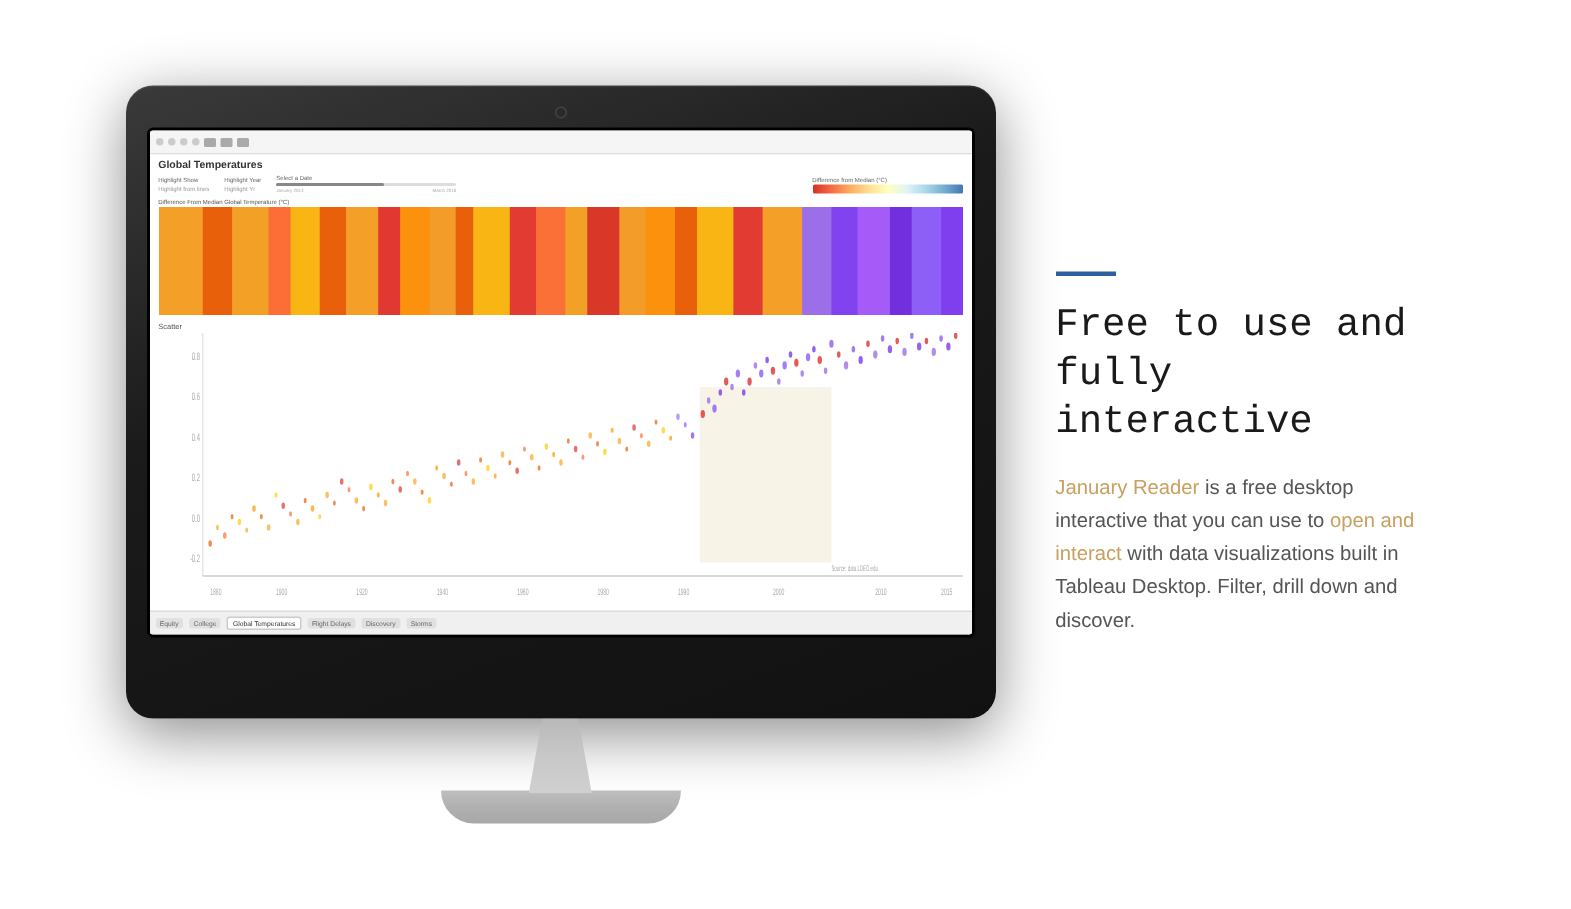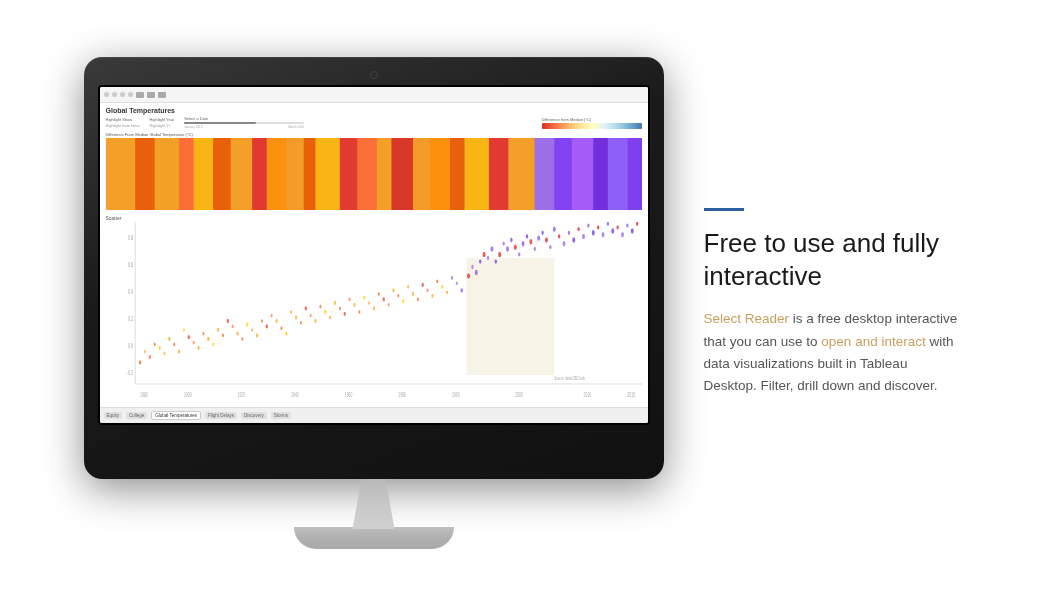--- a/index.html
+++ b/index.html
@@ -261,21 +261,21 @@
     }
 
     .accent-line {
       width: 40px;
       height: 3px;
       background: #2e5fa3;
       margin-bottom: 16px;
     }
 
     .panel-heading {
-      font-family: Liberation Sans, sans-serif;
+      font-family: Liberation Mono, monospace;
       font-size: 26px;
       font-weight: normal;
       color: #1a1a1a;
       line-height: 1.25;
       margin-bottom: 16px;
     }
 
     .panel-body {
       font-family: Arial, Helvetica, sans-serif;
       font-size: 13.5px;
@@ -559,20 +559,20 @@
       </div>
     </div>
     <div class="monitor-stand-neck"></div>
     <div class="monitor-stand-base"></div>
   </div>
 
   <div class="right-panel">
     <div class="accent-line"></div>
     <h2 class="panel-heading">Free to use and fully interactive</h2>
     <p class="panel-body">
-      <span class="brand-name">Select Reader</span>
+      <span class="brand-name">January Reader</span>
       <span> is a free desktop interactive that you can use to </span>
       <span class="highlight-link">open and interact</span>
       <span> with data visualizations built in Tableau Desktop. Filter, drill down and discover.</span>
     </p>
   </div>
 
 </div>
 
 </body></html>

